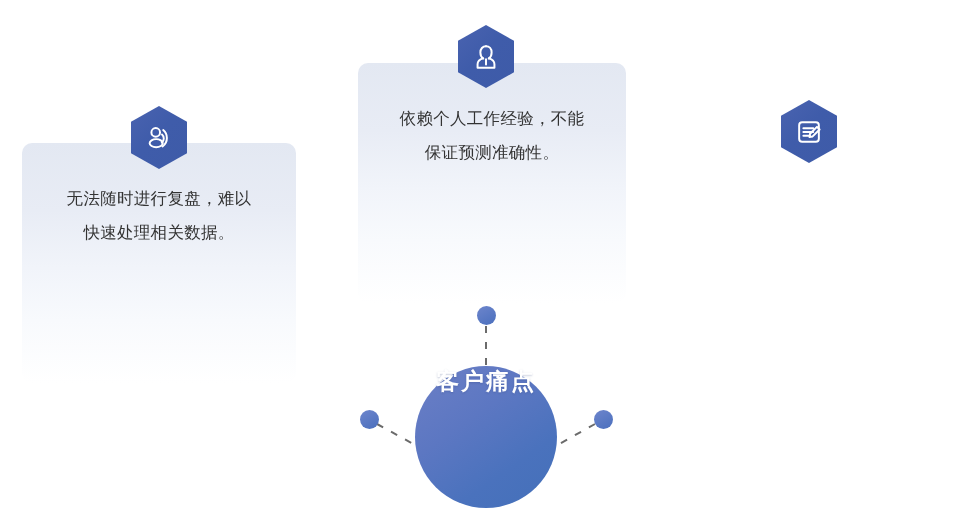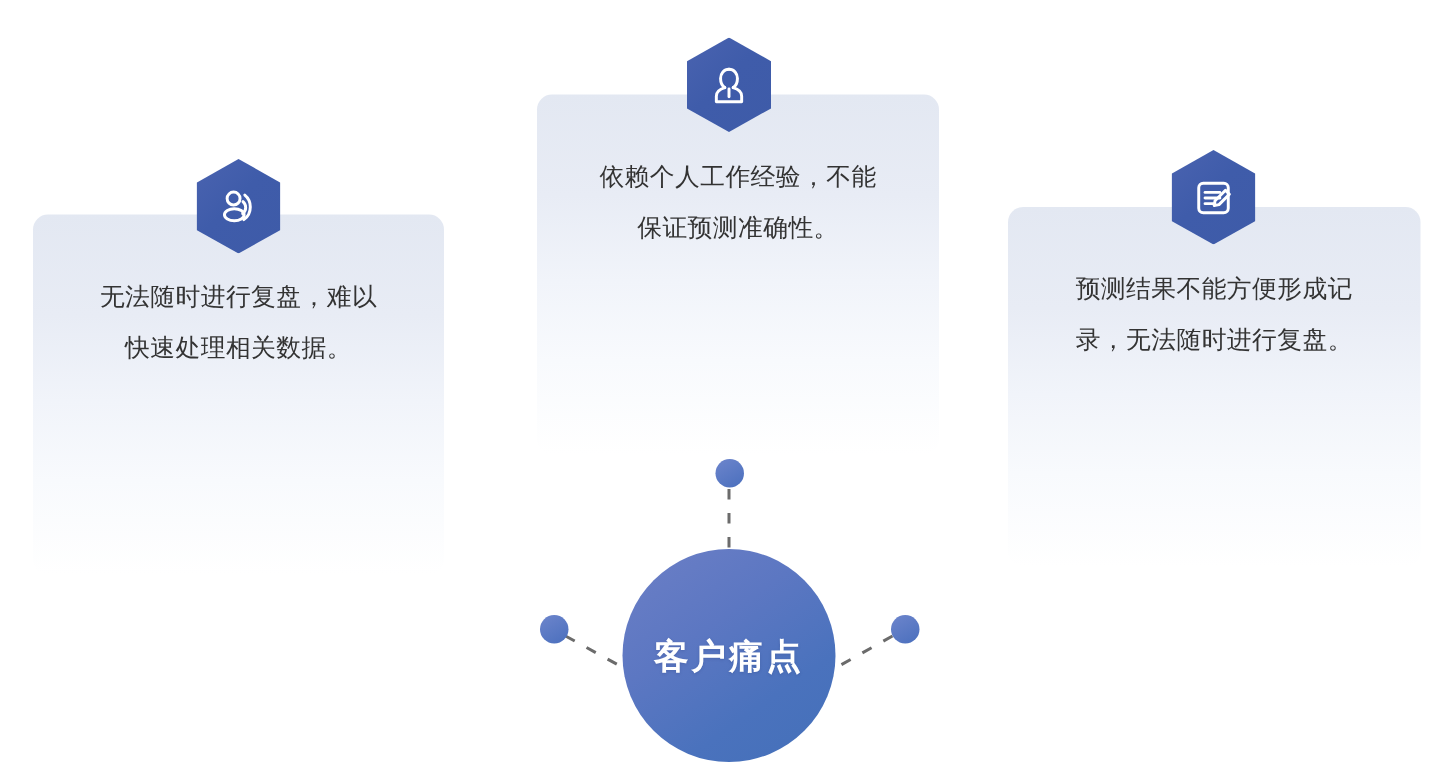--- a/index.html
+++ b/index.html
@@ -71,21 +71,20 @@
   
   #hub {
     position: absolute;
     left: 415px;
     top: 366px;
     width: 142px;
     height: 142px;
     border-radius: 50%;
     background: linear-gradient(145deg, #6c7fc6 0%, #5c77c2 38%, #4a72bd 70%, #4470b9 100%);
     display: flex;
-    align-items: center;
     justify-content: center;
   }
   #hub-label {
     color: #ffffff;
     font-size: 23px;
     font-weight: bold;
     letter-spacing: 2px;
     text-shadow: 0 1px 2px rgba(40,60,120,0.25);
   }
 
@@ -141,24 +140,20 @@
   </div>
   <div class="hex" id="hex-mid">
     <svg width="30" height="30" viewBox="0 0 32 32" fill="none" stroke="#ffffff" stroke-width="2.1" stroke-linecap="round" stroke-linejoin="round">
       <path d="M16 4.5c3.6 0 6 2.9 6 6.6 0 3-1.3 5.3-3 6.4"></path>
       <path d="M16 4.5c-3.6 0-6 2.9-6 6.6 0 3 1.3 5.3 3 6.4"></path>
       <path d="M13 17.5c-3.4 1-6 2.6-6 6.1v3.9h18v-3.9c0-3.5-2.6-5.1-6-6.1"></path>
       <line x1="16" y1="18.5" x2="16" y2="24"></line>
     </svg>
   </div>
 
-  <div class="card" id="card-right">
-    <div class="card-text">预测结果不能方便形成记
-录，无法随时进行复盘。</div>
-  </div>
   <div class="hex" id="hex-right">
     <svg width="30" height="30" viewBox="0 0 32 32" fill="none" stroke="#ffffff" stroke-width="2.1" stroke-linecap="round" stroke-linejoin="round">
       <rect x="5.5" y="5.5" width="21" height="21" rx="3.2"></rect>
       <line x1="10" y1="12" x2="20.5" y2="12"></line>
       <line x1="10" y1="16" x2="20.5" y2="16"></line>
       <line x1="10" y1="20" x2="16.5" y2="20"></line>
       <path d="M24.5 10.5l2.8 2.8-7.4 7.4-3.4.6.6-3.4z"></path>
     </svg>
   </div>
 

